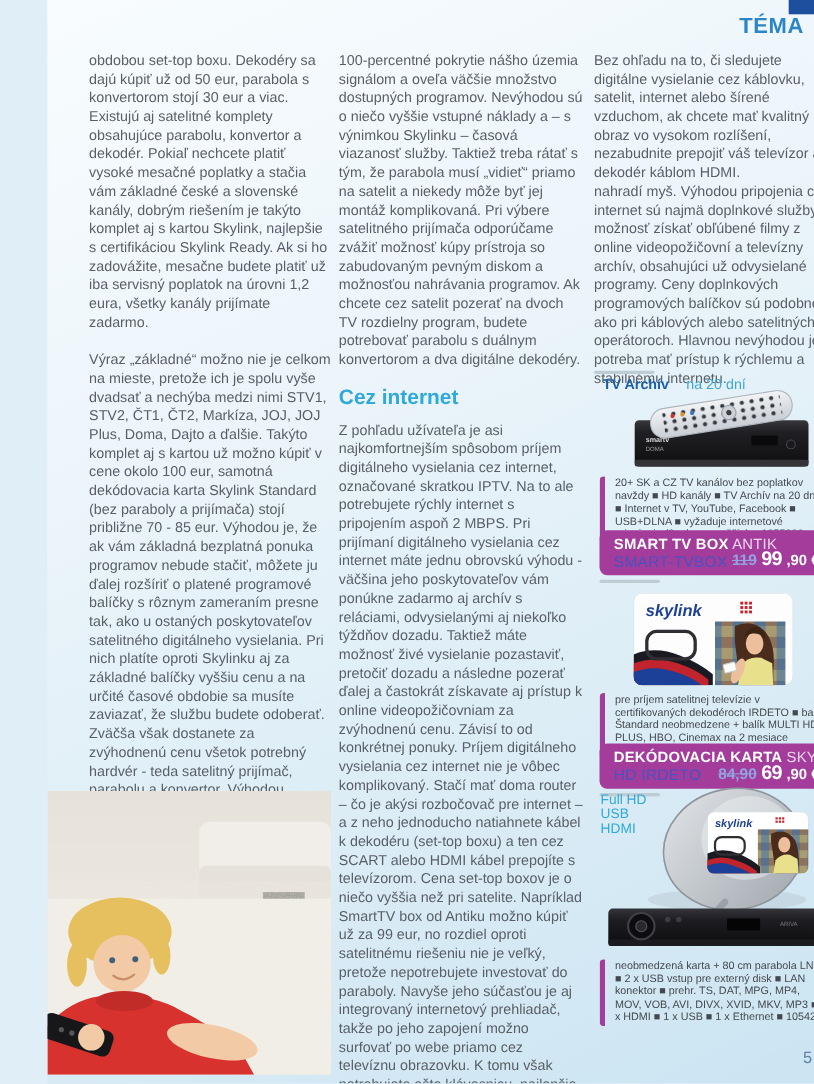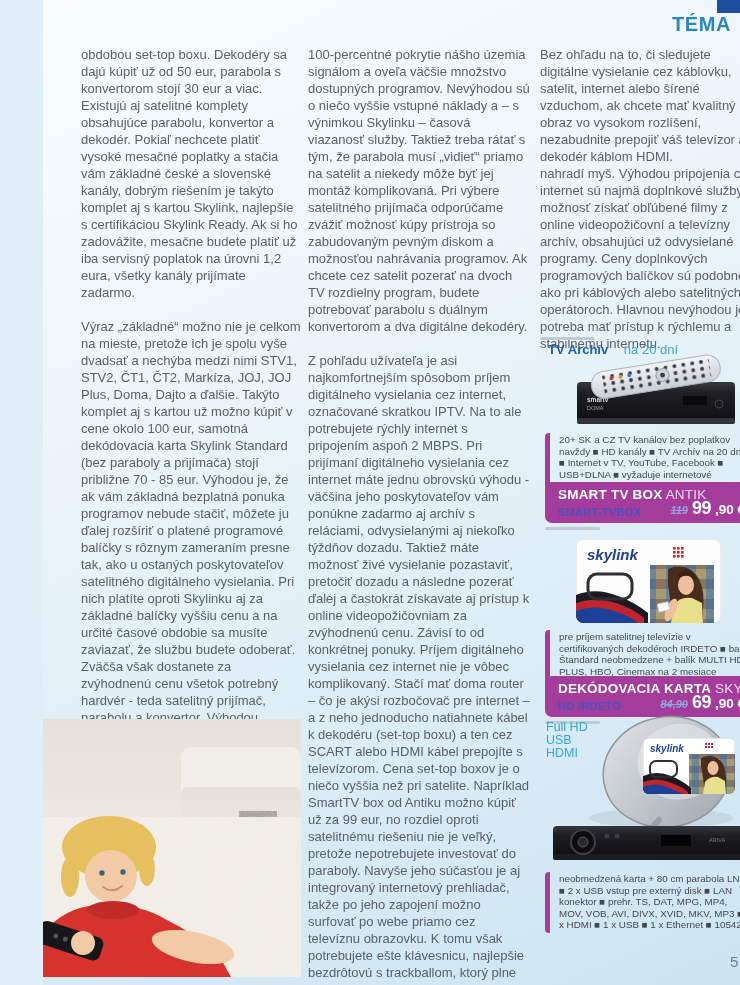--- a/index.html
+++ b/index.html
@@ -30,23 +30,23 @@
   .features{
     position:absolute;left:502px;width:205px;
     border-left:5px solid #a33c9b;border-radius:4px;
     padding:1px 0 2px 9px;box-sizing:border-box;
     font-size:9.8px;line-height:11.5px;color:#45494f;
   }
   .banner{position:absolute;left:502px;width:210px;height:41px;background:#a33c9b;border-radius:7px;}
   .banner-title{position:absolute;left:13px;top:5px;font-size:13.5px;color:#ffffff;letter-spacing:.2px;white-space:nowrap;}
   .bt-bold{font-weight:bold;}
   .bt-light{font-weight:400;color:#eed7ec;}
-  .banner-sub{position:absolute;left:13px;bottom:5px;font-size:11px;font-weight:bold;color:#4753c0;letter-spacing:.3px;white-space:nowrap;}
+  .banner-sub{position:absolute;left:13px;bottom:5px;font-size:14px;font-weight:normal;color:#4753c0;letter-spacing:.3px;white-space:nowrap;}
   .banner-price{position:absolute;right:10px;bottom:4px;display:flex;align-items:baseline;gap:4px;color:#fff;}
-  .old{font-size:11px;font-weight:bold;color:#93a2e0;text-decoration:line-through;font-style:italic;}
+  .old{font-size:14px;font-weight:bold;color:#93a2e0;text-decoration:line-through;}
   .int{font-size:18px;font-weight:bold;letter-spacing:-.5px;text-align:center;}
   .frac{font-size:13.5px;font-weight:bold;}
   .p1-img{position:absolute;left:522px;top:352px;width:185px;height:82px;}
   .p2-img{position:absolute;left:533px;top:539px;width:145px;height:84px;}
   .p3-img{position:absolute;left:500px;top:714px;width:212px;height:154px;}
   .hw-labels{position:absolute;left:503px;top:721px;font-size:12.5px;line-height:13px;font-weight:normal;color:#2fa9dc;}
   .page-num{position:absolute;left:687px;top:953px;font-size:15px;color:#5f82a8;}
   .edge-bar{position:absolute;left:704px;top:951px;width:9px;height:34px;background:#2fb3e6;border-radius:2px 2px 0 0;}
 </style>
 </head>
@@ -57,20 +57,21 @@
   <div class="corner"></div>
   <div class="tema">TÉMA</div>
 
   <div class="col col1">
     <p>obdobou set-top boxu.  Dekodéry sa dajú kúpiť už od 50 eur, parabola s konvertorom stojí 30 eur a viac. Existujú aj satelitné komplety obsahujúce parabolu, konvertor a dekodér. Pokiaľ nechcete platiť vysoké mesačné poplatky a stačia vám základné české a slovenské kanály, dobrým riešením je takýto komplet aj s kartou Skylink, najlepšie s certifikáciou Skylink Ready. Ak si ho zadovážite, mesačne budete platiť už iba servisný poplatok na úrovni 1,2 eura, všetky kanály prijímate zadarmo.</p>
     <p>Výraz „základné“ možno nie je celkom na mieste, pretože ich je spolu vyše dvadsať a nechýba medzi nimi STV1, STV2, ČT1, ČT2, Markíza, JOJ, JOJ Plus, Doma, Dajto a ďalšie. Takýto komplet aj s kartou už možno kúpiť v cene okolo 100 eur, samotná dekódovacia karta Skylink Standard (bez paraboly a prijímača) stojí približne 70 - 85 eur. Výhodou je, že ak vám základná bezplatná ponuka programov nebude stačiť, môžete ju ďalej rozšíriť o platené programové balíčky s rôznym zameraním presne tak, ako u ostaných poskytovateľov satelitného digitálneho vysielania. Pri nich platíte oproti Skylinku aj za základné balíčky vyššiu cenu a na určité časové obdobie sa musíte zaviazať, že službu budete odoberať. Zväčša však dostanete za zvýhodnenú cenu všetok potrebný hardvér - teda satelitný prijímač, parabolu a konvertor. Výhodou satelitného vysielania oproti pozemnému je</p>
   </div>
 
   <div class="col col2">
     <p>100-percentné pokrytie nášho územia signálom a oveľa väčšie množstvo dostupných programov. Nevýhodou sú o niečo vyššie vstupné náklady a – s výnimkou Skylinku – časová viazanosť služby. Taktiež treba rátať s tým, že parabola musí „vidieť“ priamo na satelit a niekedy môže byť jej montáž komplikovaná. Pri výbere satelitného prijímača odporúčame zvážiť možnosť kúpy prístroja so zabudovaným pevným diskom a možnosťou nahrávania programov. Ak chcete cez satelit pozerať na dvoch TV rozdielny program, budete potrebovať parabolu s duálnym konvertorom a dva digitálne dekodéry.</p>
+    <div class="cez">Cez internet</div>
     <p>Z pohľadu užívateľa je asi najkomfortnejším spôsobom príjem digitálneho vysielania cez internet, označované skratkou IPTV. Na to ale potrebujete rýchly internet s pripojením aspoň 2 MBPS. Pri prijímaní digitálneho vysielania cez internet máte jednu obrovskú výhodu - väčšina jeho poskytovateľov vám ponúkne zadarmo aj archív s reláciami, odvysielanými aj niekoľko týždňov dozadu. Taktiež máte možnosť živé vysielanie pozastaviť, pretočiť dozadu a následne pozerať ďalej a častokrát získavate aj prístup k online videopožičovniam za zvýhodnenú cenu. Závisí to od konkrétnej ponuky. Príjem digitálneho vysielania cez internet nie je vôbec komplikovaný. Stačí mať doma router – čo je akýsi rozbočovač pre internet – a z neho jednoducho natiahnete kábel k dekodéru (set-top boxu) a ten cez SCART alebo HDMI kábel prepojíte s televízorom. Cena set-top boxov je o niečo vyššia než pri satelite. Napríklad SmartTV box od Antiku možno kúpiť už za 99 eur, no rozdiel oproti satelitnému riešeniu nie je veľký, pretože nepotrebujete investovať do paraboly. Navyše jeho súčasťou je aj integrovaný internetový prehliadač, takže po jeho zapojení možno surfovať po webe priamo cez televíznu obrazovku. K tomu však potrebujete ešte klávesnicu, najlepšie bezdrôtovú s trackballom, ktorý plne</p>
   </div>
 
   <div class="col col3">
     <p class="tight">Bez ohľadu na to, či sledujete digitálne vysielanie cez káblovku, satelit, internet alebo šírené vzduchom, ak chcete mať kvalitný obraz vo vysokom rozlíšení, nezabudnite prepojiť váš televízor a dekodér káblom HDMI.</p>
     <p class="tight">nahradí myš. Výhodou pripojenia cez internet sú najmä doplnkové služby, možnosť získať obľúbené filmy z online videopožičovní a televízny archív, obsahujúci už odvysielané programy. Ceny doplnkových programových balíčkov sú podobné ako pri káblových alebo satelitných operátoroch. Hlavnou nevýhodou je potreba mať prístup k rýchlemu a stabilnému internetu.</p>
   </div>
 
   <svg class="photo" viewBox="0 0 258 258">
     <defs>

